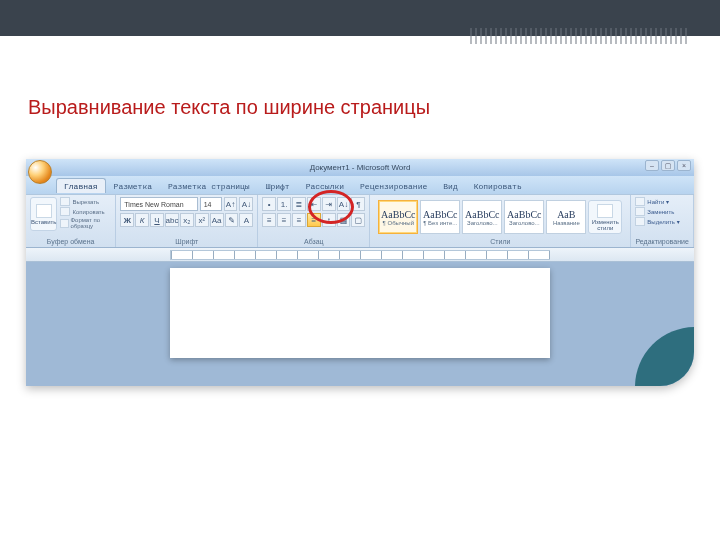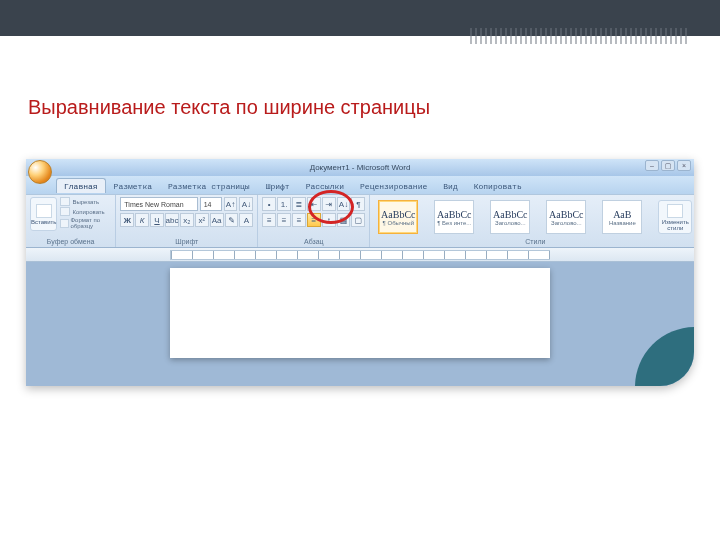--- a/index.html
+++ b/index.html
@@ -34,21 +34,21 @@
   .btnlg .ico { width:16px; height:14px; background:#fff; border:1px solid #c9d8e6; margin-bottom:1px;}
   .clip-col { display:flex; flex-direction:column; gap:1px; font-size:6px; color:#5a6f88;}
   .clip-row { display:flex; align-items:center; gap:2px;}
   .mini-ico { width:10px; height:9px; background:#eef4fa; border:1px solid #c2d2e2;}
   .fontrow { display:flex; gap:2px; align-items:center;}
   .combo { height:14px; background:#fff; border:1px solid #a9bdd2; font-size:7px; padding:0 3px; display:flex; align-items:center; color:#444;}
   .sq { width:14px; height:14px; background:#eef4fa; border:1px solid #bccbdb; display:flex;align-items:center;justify-content:center;font-size:8px;color:#405878;}
   .row { display:flex; gap:1px;}
   .sq.on { background: linear-gradient(#ffe8a0,#ffc94d); border-color:#d9a637;}
   .para-group { width:112px;}
-  .styles-group { flex:1; display:flex; gap:16px; align-items:flex-start; padding:3px 4px;}
+  .styles-group { flex:1; display:flex; gap:2px; align-items:flex-start; padding:3px 4px;}
   .style-tile { width:40px; height:34px; background:#fff; border:1px solid #c0d0e0; display:flex; flex-direction:column; align-items:center; justify-content:center; font-size:6px; color:#5a6f86;}
   .style-tile.sel { border-color:#f5b13d; box-shadow: inset 0 0 0 1px #ffd87a; background:#fff8e6;}
   .style-tile .samp { font-size:10px; color:#293e5f; font-family:"Times New Roman",serif;}
   .edit-group { width:74px;}
   .edit-group .col { display:flex; flex-direction:column; gap:1px; font-size:6px; color:#3c5c8f;}
   .edit-row{display:flex;align-items:center;gap:2px;}
   
   .ruler { height:14px; background: linear-gradient(#eef4fa,#dce7f2); border-bottom:1px solid #aac0d6; display:flex; justify-content:center;}
   .ruler-inner { width:380px; height:10px; margin-top:2px; background:#fff; border:1px solid #b4c7d9; position:relative; font-size:6px;}
   .ruler-inner span{position:absolute; top:0; height:100%; border-left:1px solid #98adc1;}

